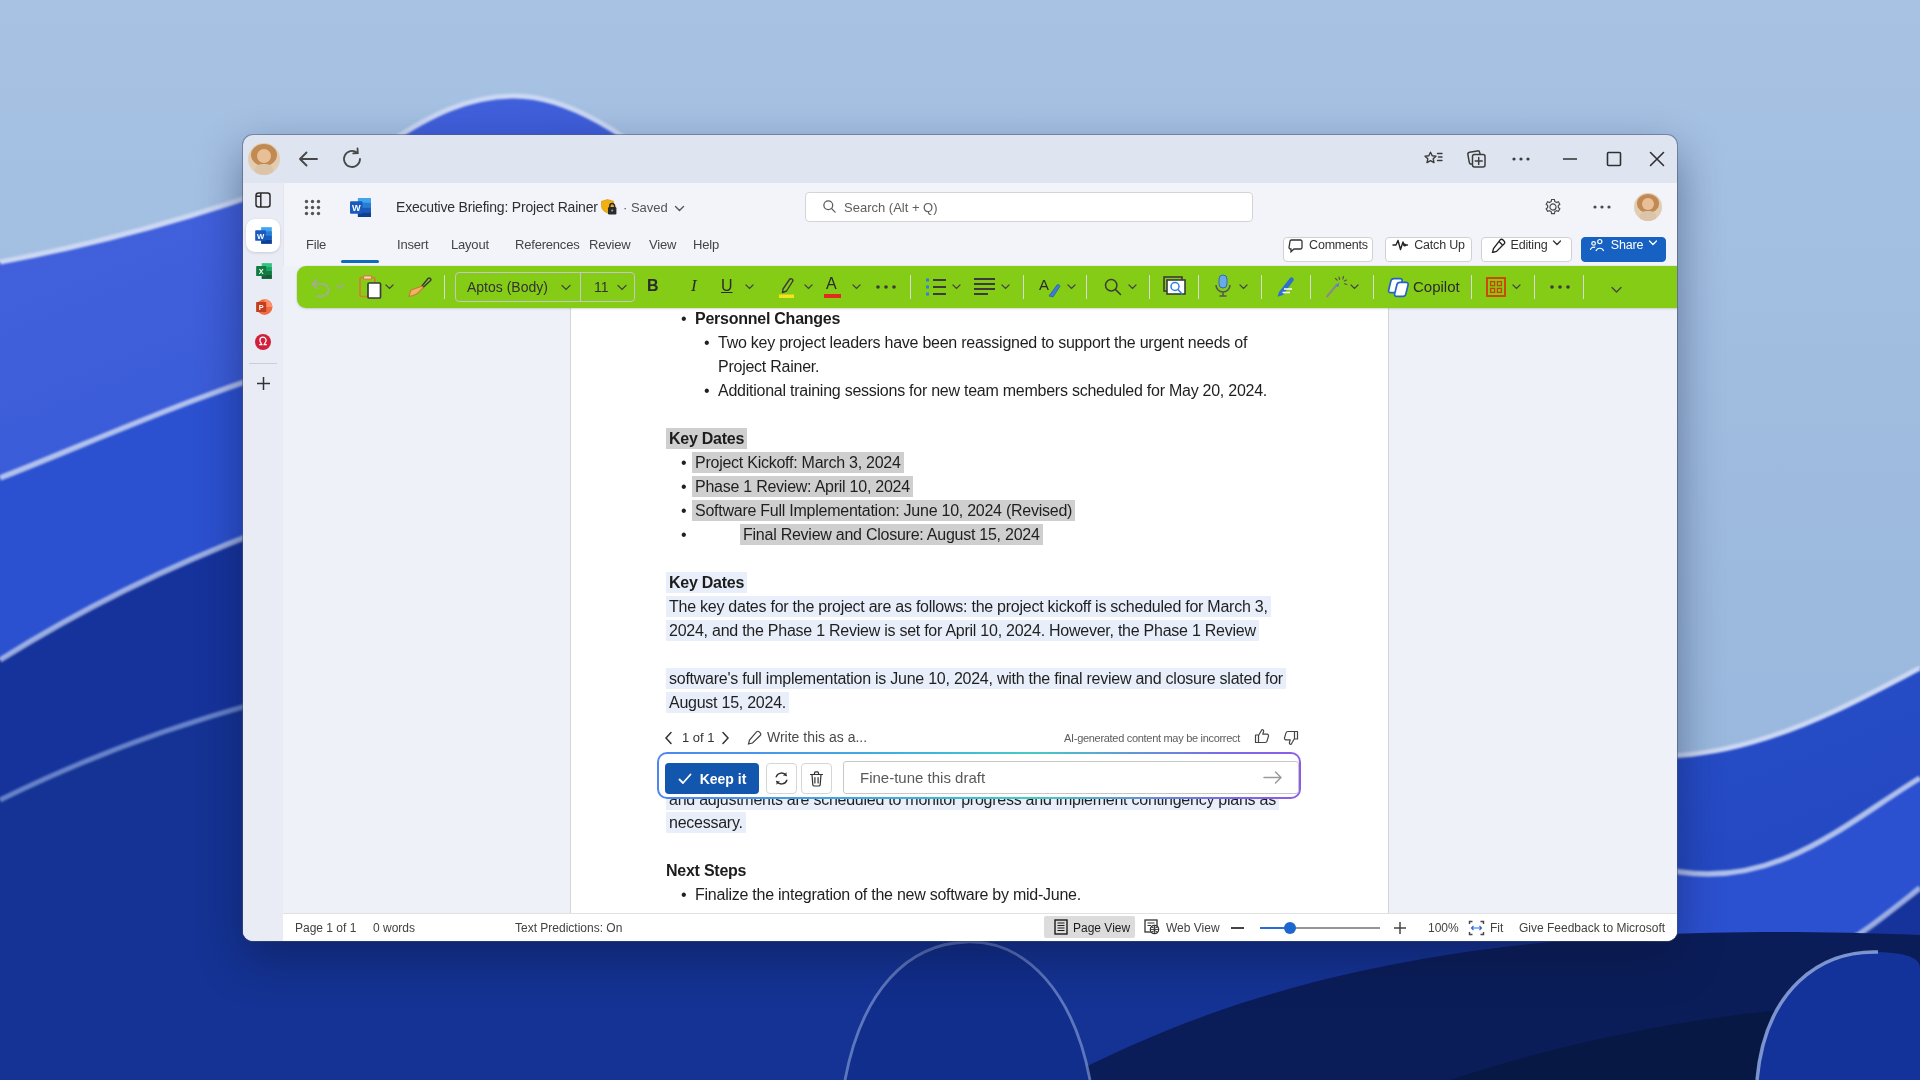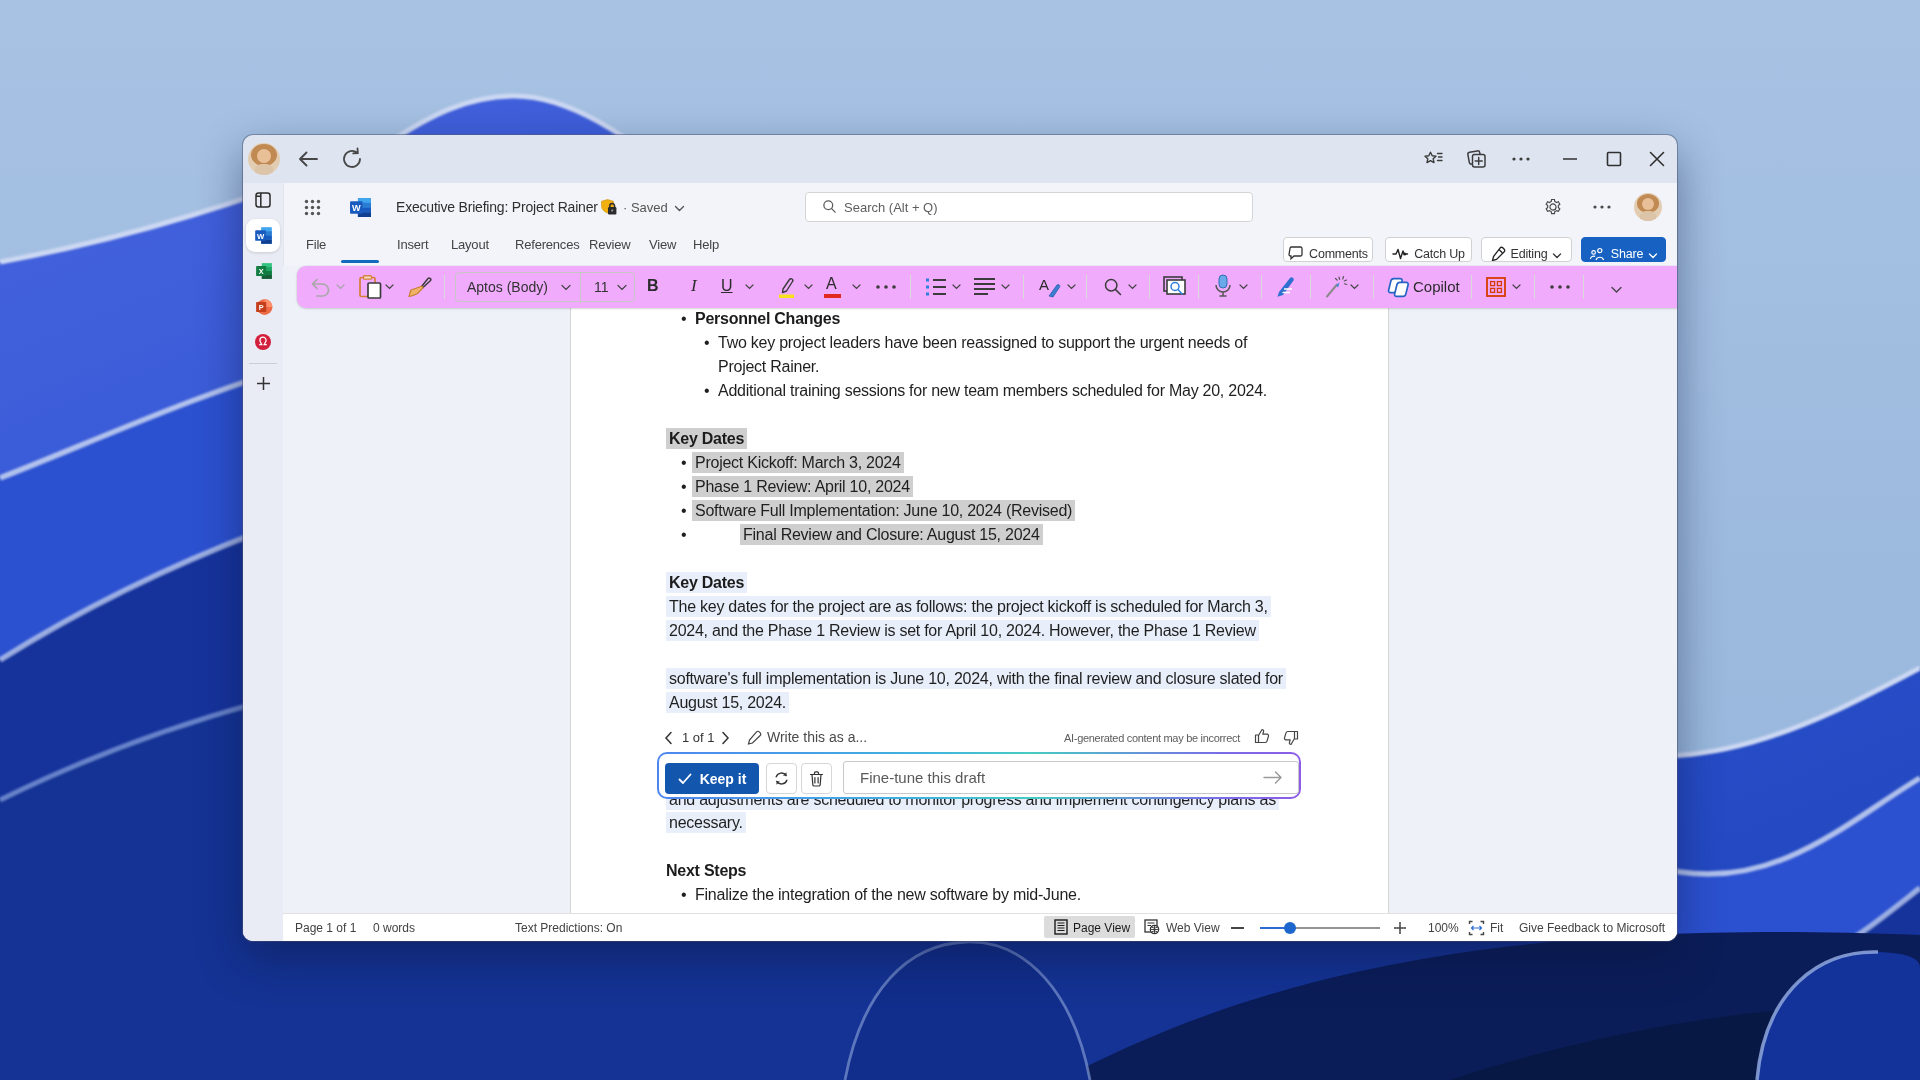--- a/index.html
+++ b/index.html
@@ -26,26 +26,26 @@
   #app { position:absolute; left:0; top:48px; width:1434px; height:758px; background:#f2f4f9; }
   #rail { position:absolute; left:0; top:0; width:40px; height:758px; background:#e9ecf4; }
   #railline { position:absolute; left:40px; top:0; width:1px; height:758px; background:#e3e6ee; }
   
   #apphead { position:absolute; left:40px; top:0; width:1394px; height:48px; }
   
   #tabs { position:absolute; left:40px; top:48px; width:1394px; height:35px; font-size:13px; letter-spacing:-0.2px; color:#444; }
   #tabs .tab { position:absolute; top:6px; }
   .btn {
     position:absolute; height:25px; border:1px solid #d1d1d1; border-radius:4px;
-    background:#fff; color:#333; font-size:12.5px; display:flex; align-items:flex-end; justify-content:center; gap:5px;
+    background:#fff; color:#333; font-size:12.5px; display:flex; align-items:flex-start; justify-content:center; gap:5px;
   }
   
   #toolbar {
     position:absolute; left:54px; top:83px; width:1586px; height:42px;
-    background:#f0abfc; border-radius:9px; box-shadow:0 1px 2.5px rgba(0,0,0,.13), 0 0 0 1px rgba(0,0,0,.035);
+    background:#84cc16; border-radius:9px; box-shadow:0 1px 2.5px rgba(0,0,0,.13), 0 0 0 1px rgba(0,0,0,.035);
   }
   .ti { position:absolute; top:0; }
   .tdiv { position:absolute; top:9px; width:1px; height:24px; background:#d9d9d9; }
   .chev { position:absolute; top:17px; }
   
   #canvas { position:absolute; left:40px; top:83px; width:1394px; height:647px; background:#eef1f7; }
   #page { position:absolute; left:287px; top:42px; width:819px; height:605px; background:#fff;
           border-left:1px solid #d5d5d5; border-right:1px solid #d5d5d5; }
   
   #status { position:absolute; left:40px; top:730px; width:1394px; height:28px; background:#fff;

